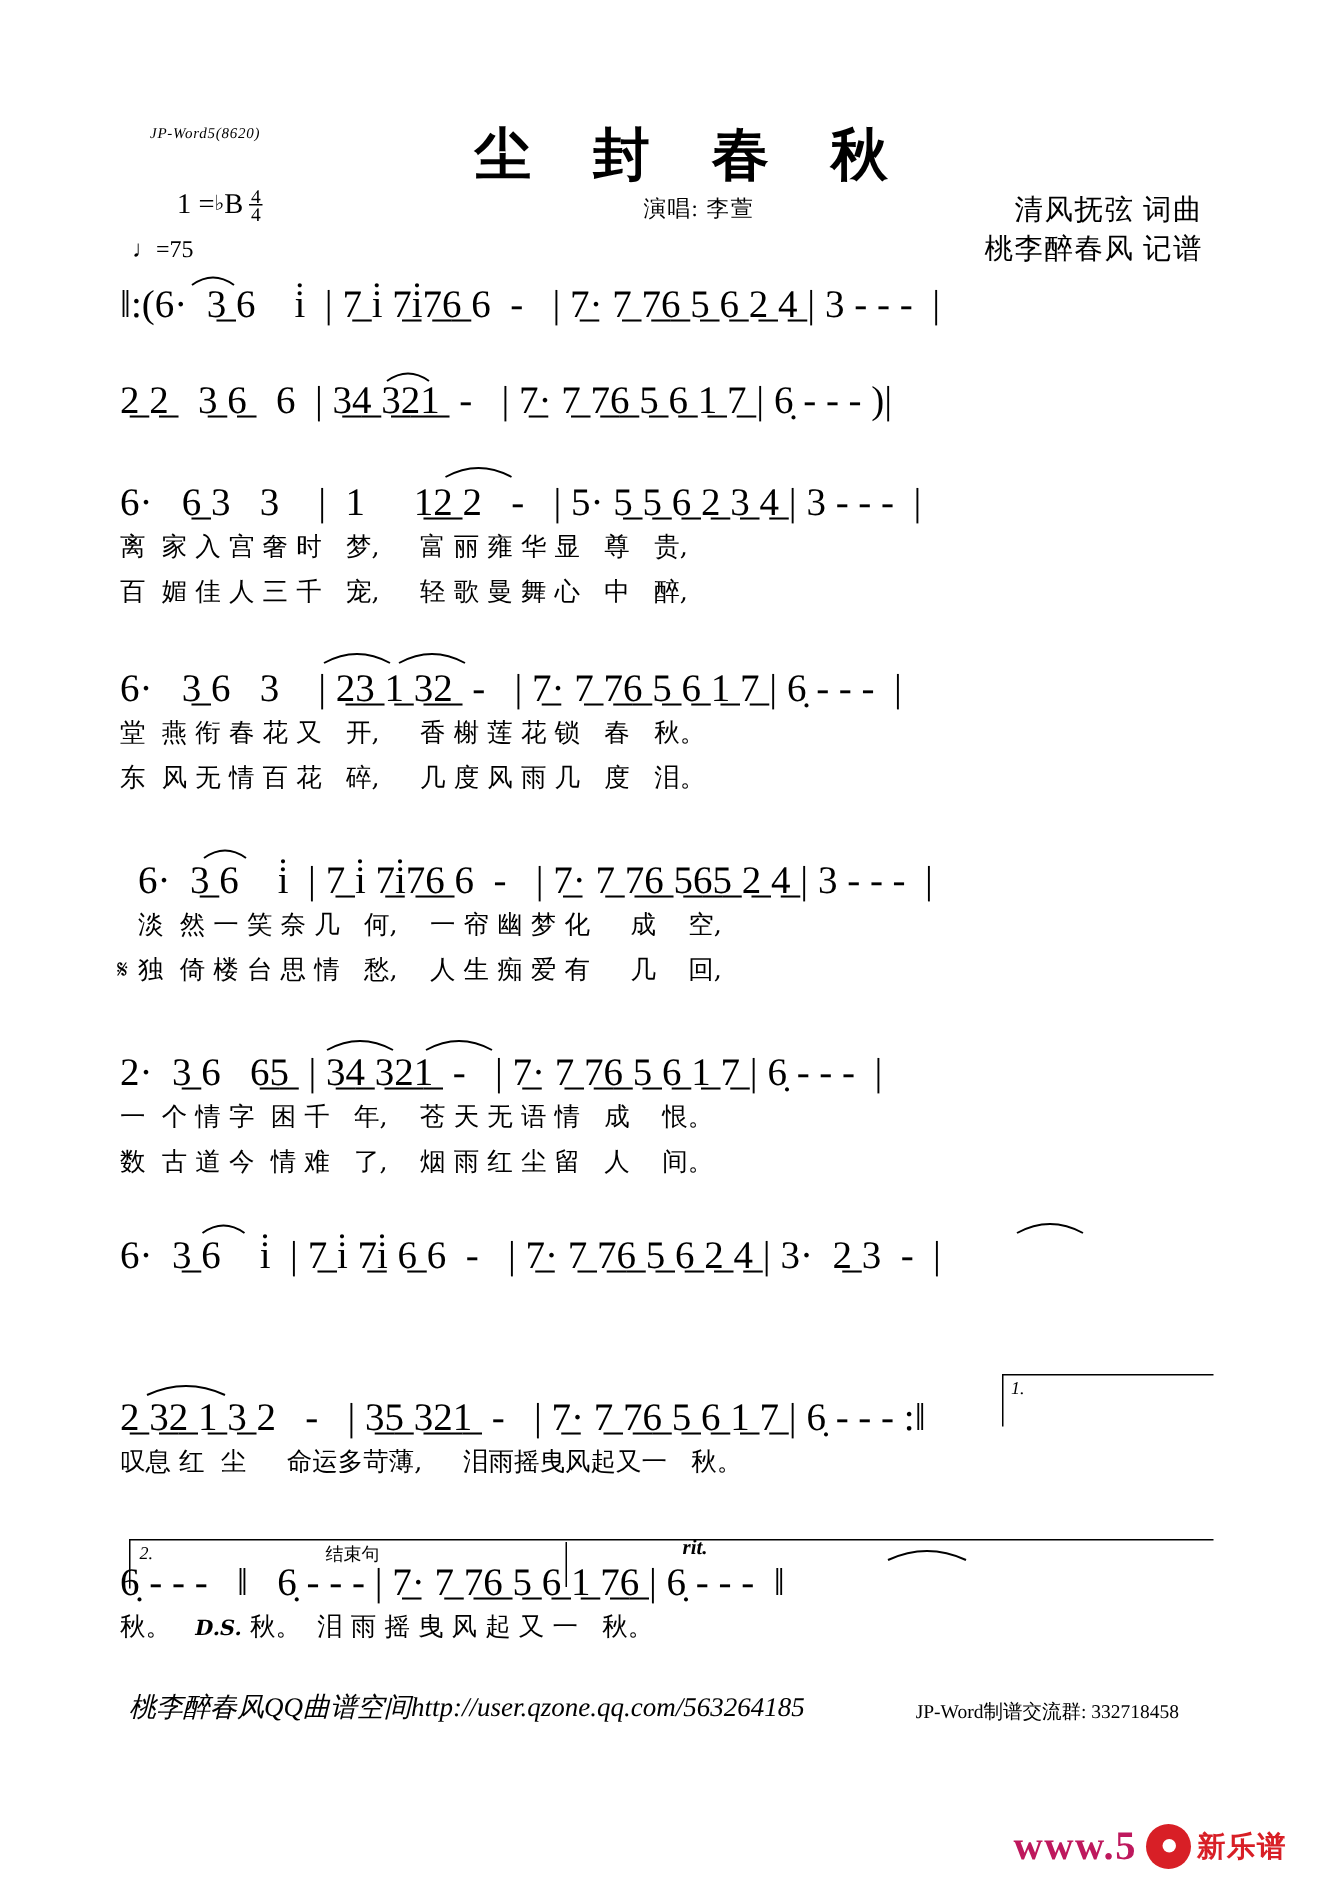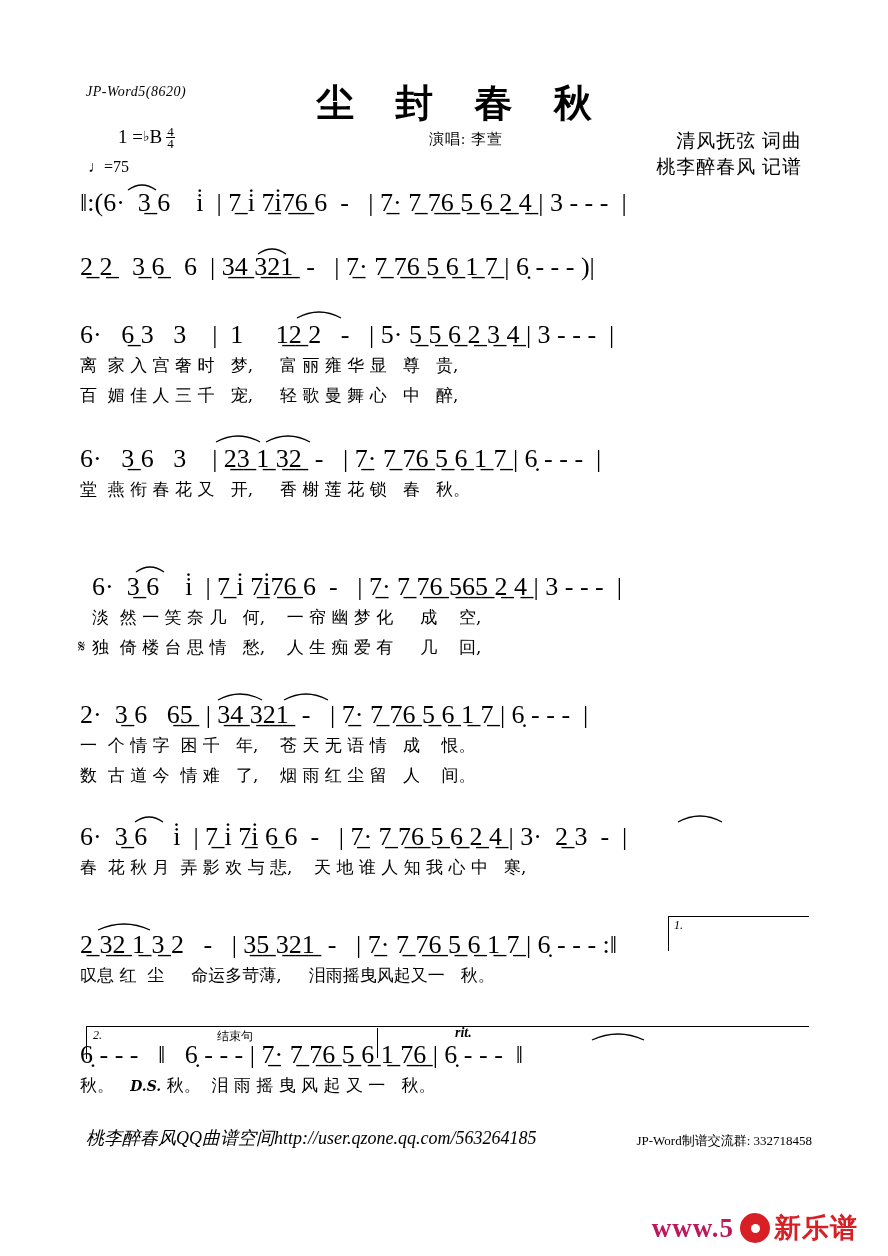--- a/index.html
+++ b/index.html
@@ -18,25 +18,25 @@
   .sheet {
     position: relative;
     width: 888px;
     height: 1256px;
     box-sizing: border-box;
     padding: 0;
   }
   
   .doc-code {
     position: absolute;
-    left: 86px;
+    left: 100px;
     top: 84px;
     font-family: "Liberation Serif", serif;
     font-style: italic;
-    font-size: 14px;
+    font-size: 10px;
     letter-spacing: 0.5px;
   }
   .title {
     position: absolute;
     left: 0;
     right: 0;
     top: 78px;
     text-align: center;
     font-family: "DejaVu Serif", serif;
     font-size: 38px;
@@ -128,21 +128,21 @@
   .footer-left {
     position: absolute;
     left: 86px;
     bottom: 106px;
     font-size: 18px;
     font-family: "Liberation Serif", serif;
     font-style: italic;
   }
   .footer-right {
     position: absolute;
-    right: 76px;
+    right: 102px;
     bottom: 106px;
     font-size: 13px;
     font-family: "Liberation Serif", serif;
   }
   .watermark {
     position: absolute;
     right: 30px;
     bottom: 10px;
     display: flex;
     align-items: center;
@@ -165,21 +165,21 @@
     position: absolute;
     left: 50%; top: 50%;
     width: 9px; height: 9px;
     margin: -4.5px 0 0 -4.5px;
     border-radius: 50%;
     background: #fff;
   }
   .wm-text {
     font-family: "DejaVu Serif", serif;
     font-weight: bold;
-    font-size: 27px;
+    font-size: 19px;
     color: #d81f26;
     letter-spacing: 1px;
   }
   .wm-group { display: flex; align-items: center; gap: 4px; }
 
   
   .ovl { position: absolute; left: 0; top: 0; pointer-events: none; }
 </style>
 </head>
 <body>
@@ -209,38 +209,38 @@
 
   <div class="system" style="top:320px">
     <div class="notes">6·   6̲ 3   3    |  1     1̲2̲ 2   -   | 5· 5̲ 5̲ 6̲ 2̲ 3̲ 4̲ | 3 - - -  |</div>
     <div class="lyric">离  家 入 宫 奢 时   梦,     富 丽 雍 华 显   尊   贵,</div>
     <div class="lyric">百  媚 佳 人 三 千   宠,     轻 歌 曼 舞 心   中   醉,</div>
   </div>
 
   <div class="system" style="top:444px">
     <div class="notes">6·   3̲ 6   3    | 2̲3̲ 1̲ 3̲2̲  -   | 7̲· 7̲ 7̲6̲ 5̲ 6̲ 1̲ 7̲ | 6̣ - - -  |</div>
     <div class="lyric">堂  燕 衔 春 花 又   开,     香 榭 莲 花 锁   春   秋。</div>
+    <div class="lyric">东  风 无 情 百 花   碎,     几 度 风 雨 几   度   泪。</div>
   </div>
 
   <div class="system" style="top:572px; left:92px">
     <div class="notes">6·  3̲ 6    i̇  | 7̲ i̇ 7̲i̇7̲6̲ 6  -   | 7̲· 7̲ 7̲6̲ 5̲6̲5̲ 2̲ 4̲ | 3 - - -  |</div>
     <div class="lyric">淡  然 一 笑 奈 几   何,    一 帘 幽 梦 化     成    空,</div>
     <div class="lyric">独  倚 楼 台 思 情   愁,    人 生 痴 爱 有     几    回,</div>
   </div>
   <div style="position:absolute; left:78px; top:637px; font-size:17px;">𝄋</div>
 
   <div class="system" style="top:700px">
     <div class="notes">2·  3̲ 6   6̲5̲  | 3̲4̲ 3̲2̲1̲  -   | 7̲· 7̲ 7̲6̲ 5̲ 6̲ 1̲ 7̲ | 6̣ - - -  |</div>
     <div class="lyric">一  个 情 字  困 千   年,    苍 天 无 语 情   成    恨。</div>
     <div class="lyric">数  古 道 今  情 难   了,    烟 雨 红 尘 留   人    间。</div>
   </div>
 
   <div class="system" style="top:822px">
     <div class="notes">6·  3̲ 6    i̇  | 7̲ i̇ 7̲i̇ 6̲ 6  -   | 7̲· 7̲ 7̲6̲ 5̲ 6̲ 2̲ 4̲ | 3·  2̲ 3  -  |</div>
-    <div class="lyric">春  花 秋 月  弄 影 欢 与 悲,    天 地 谁 人 知 我 心 中   寒,</div>
   </div>
 
   <div style="position:absolute; left:668px; top:916px; width:140px; height:34px; border-left:1.6px solid #000; border-top:1.6px solid #000;">
     <span class="small-label" style="position:absolute; left:5px; top:1px;">1.</span>
   </div>
 
   <div class="system" style="top:930px">
     <div class="notes">2̲ 3̲2̲ 1̲ 3̲ 2   -   | 3̲5̲ 3̲2̲1̲  -   | 7̲· 7̲ 7̲6̲ 5̲ 6̲ 1̲ 7̲ | 6̣ - - - :‖</div>
     <div class="lyric">叹息 红  尘     命运多苛薄,     泪雨摇曳风起又一   秋。</div>
   </div>

